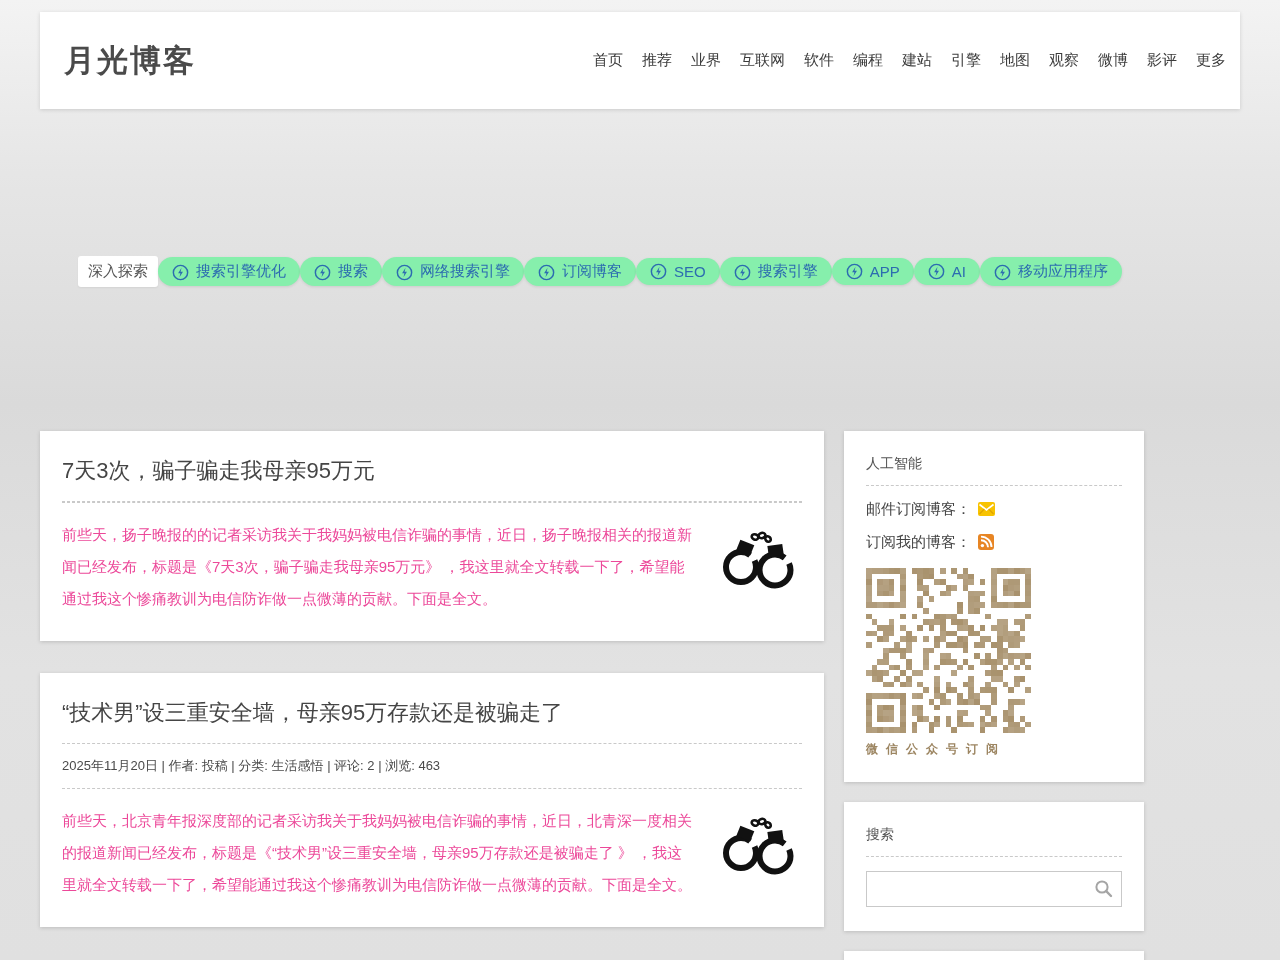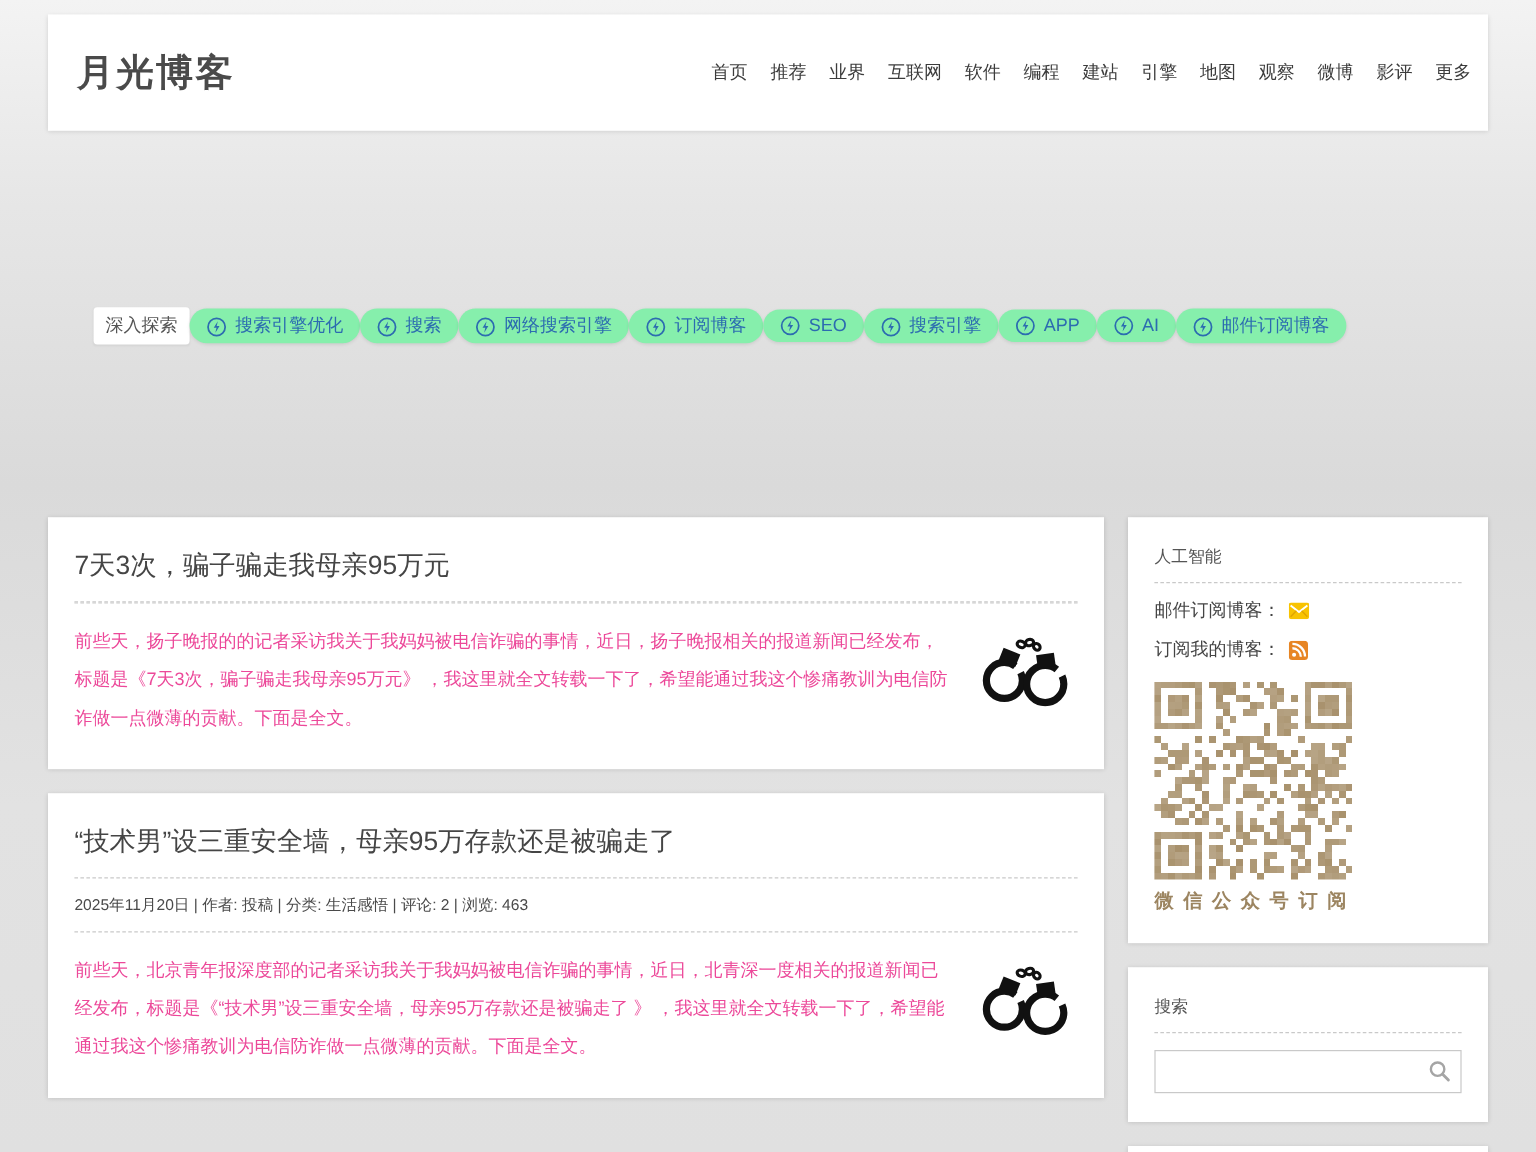--- a/index.html
+++ b/index.html
@@ -35,42 +35,42 @@
   .tag-pill {
     display: inline-flex; align-items: flex-end; gap: 7px;
     background: #86efac; border-radius: 16px; padding: 5px 14px;
     font-size: 15px; color: #2c6cb0; text-decoration: none; cursor: pointer;
     box-shadow: 0 1px 3px rgba(0,0,0,.10); white-space: nowrap;
   }
   .tag-pill svg { flex: 0 0 auto; }
 
   
   .content { display: flex; gap: 20px; margin-top: 144px; align-items: flex-start; }
-  .main-col { width: 880px; display: flex; flex-direction: column; gap: 20px; }
+  .main-col { width: 784px; display: flex; flex-direction: column; gap: 32px; }
   .side-col { width: 300px; display: flex; flex-direction: column; gap: 20px; }
 
   .card {
     background: #fff; box-shadow: 0 1px 4px rgba(0,0,0,.16);
     padding: 12px 22px 26px;
   }
   .card h2 { font-size: 22px; font-weight: 400; color: #454545; margin: 13px 0 15px; cursor: pointer; }
   .dashed-sep { border-bottom: 1px dashed #c9c9c9; }
   .meta { font-size: 13px; color: #4a4a4a; padding: 13px 0; }
   .excerpt-wrap { margin-top: 16px; overflow: hidden; }
   .handcuffs { float: right; margin: 8px 6px 8px 26px; }
   .excerpt { font-size: 15px; color: #ec4899; line-height: 32px; margin: 0; }
 
   
   .widget { background: #fff; box-shadow: 0 1px 4px rgba(0,0,0,.16); padding: 20px 22px 24px; }
   .widget h3 { font-size: 14px; font-weight: 400; color: #555; margin: 4px 0 12px; }
   .widget .dashed-sep { margin-bottom: 6px; }
   .sub-row { display: flex; align-items: center; gap: 7px; font-size: 15px; color: #444; line-height: 33px; }
   .sub-row .ico { cursor: pointer; display: inline-flex; }
   .qr-box { margin-top: 10px; width: 165px; height: 165px; }
-  .qr-caption { margin-top: 8px; font-size: 16px; font-weight: bold; color: #9c8561; letter-spacing: 8px; white-space: nowrap; }
+  .qr-caption { margin-top: 8px; font-size: 12px; font-weight: bold; color: #9c8561; letter-spacing: 8px; white-space: nowrap; }
   .search-box { position: relative; margin-top: 14px; }
   .search-box input {
     width: 100%; height: 36px; border: 1px solid #c9c9c9; background: #fff;
     padding: 0 36px 0 10px; font-size: 14px; outline: none;
   }
   .search-box .mag { position: absolute; right: 9px; top: 8px; cursor: pointer; }
   .widget.stub { height: 120px; }
 </style>
 </head>
 <body>
@@ -153,21 +153,21 @@
           <circle cx="10" cy="10" r="8.4" fill="none" stroke="#2c6cb0" stroke-width="1.7"></circle>
           <path d="M11.2 4.4 L7.2 10.8 H9.9 L8.8 15.6 L12.9 9.1 H10.1 Z" fill="#2c6cb0"></path>
         </svg>
       <span>AI</span>
     </a>
     <a class="tag-pill">
       <svg class="bolt-icon" width="17" height="17" viewBox="0 0 20 20">
           <circle cx="10" cy="10" r="8.4" fill="none" stroke="#2c6cb0" stroke-width="1.7"></circle>
           <path d="M11.2 4.4 L7.2 10.8 H9.9 L8.8 15.6 L12.9 9.1 H10.1 Z" fill="#2c6cb0"></path>
         </svg>
-      <span>邮件订阅博客</span>
+      <span>移动应用程序</span>
     </a>
 
   </div>
 
   <div class="content">
 
     <main class="main-col">
 
       <article class="card">
         <h2>7天3次，骗子骗走我母亲95万元</h2>

